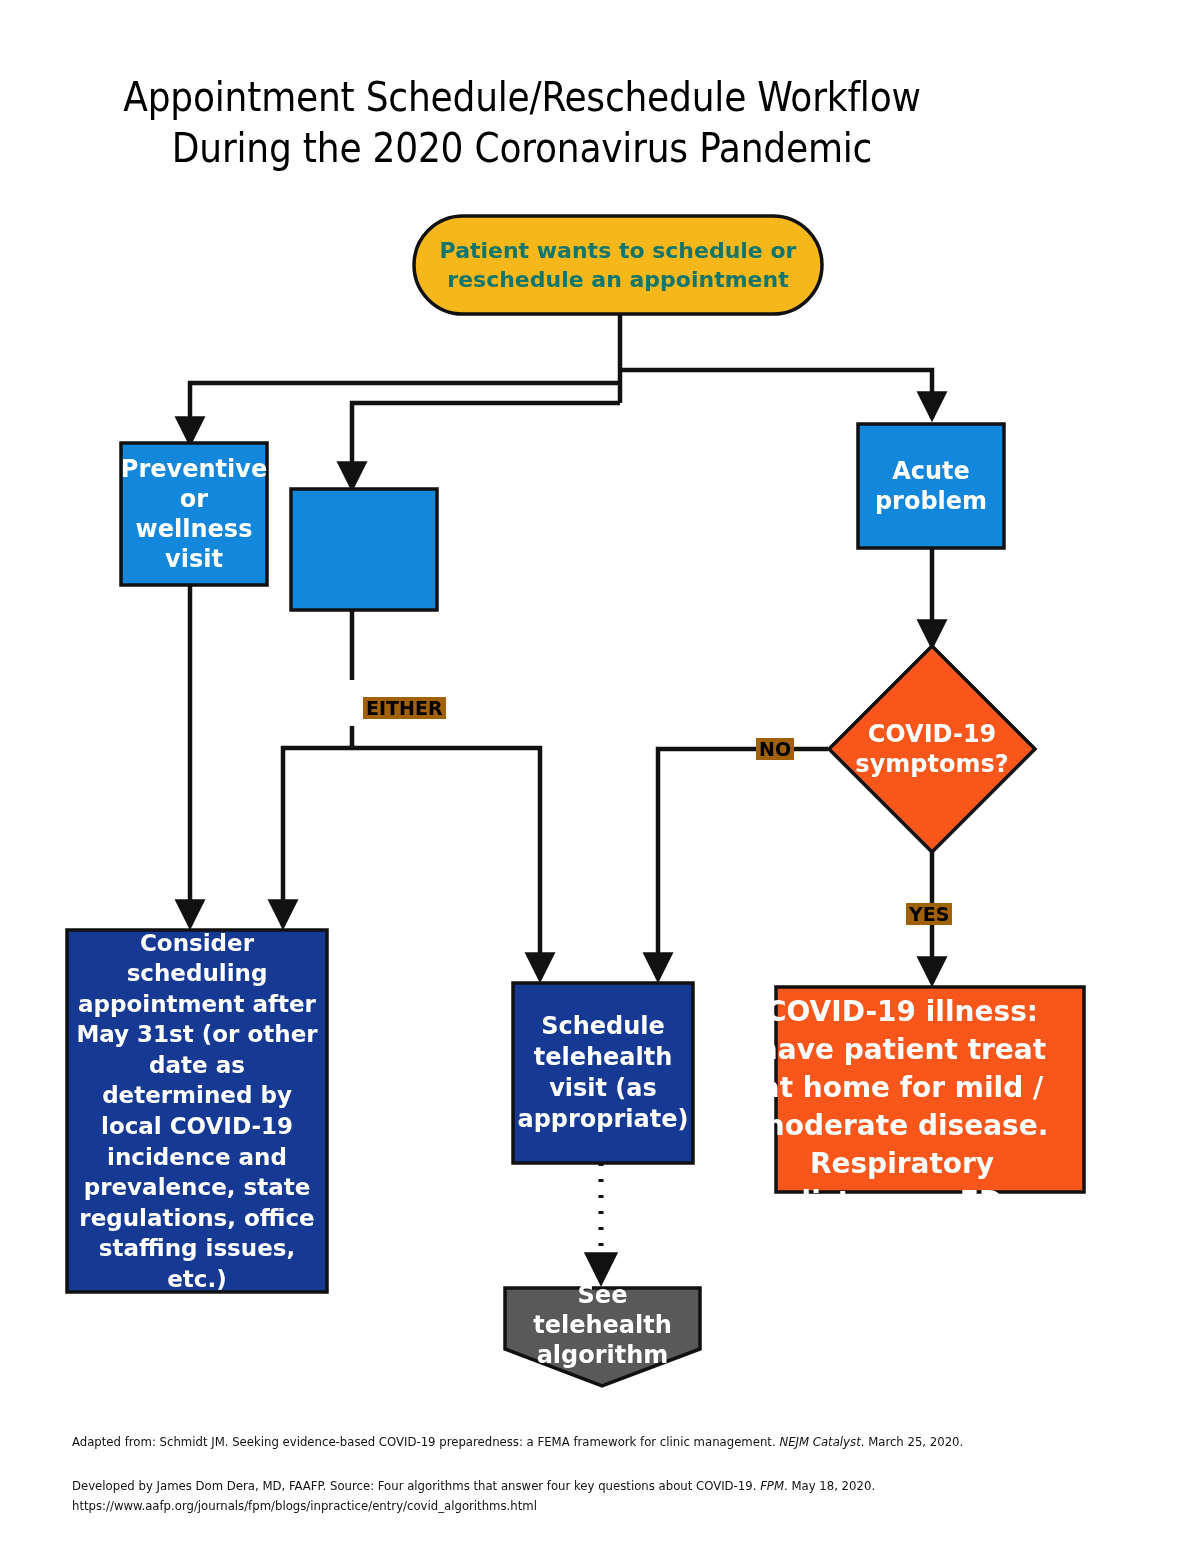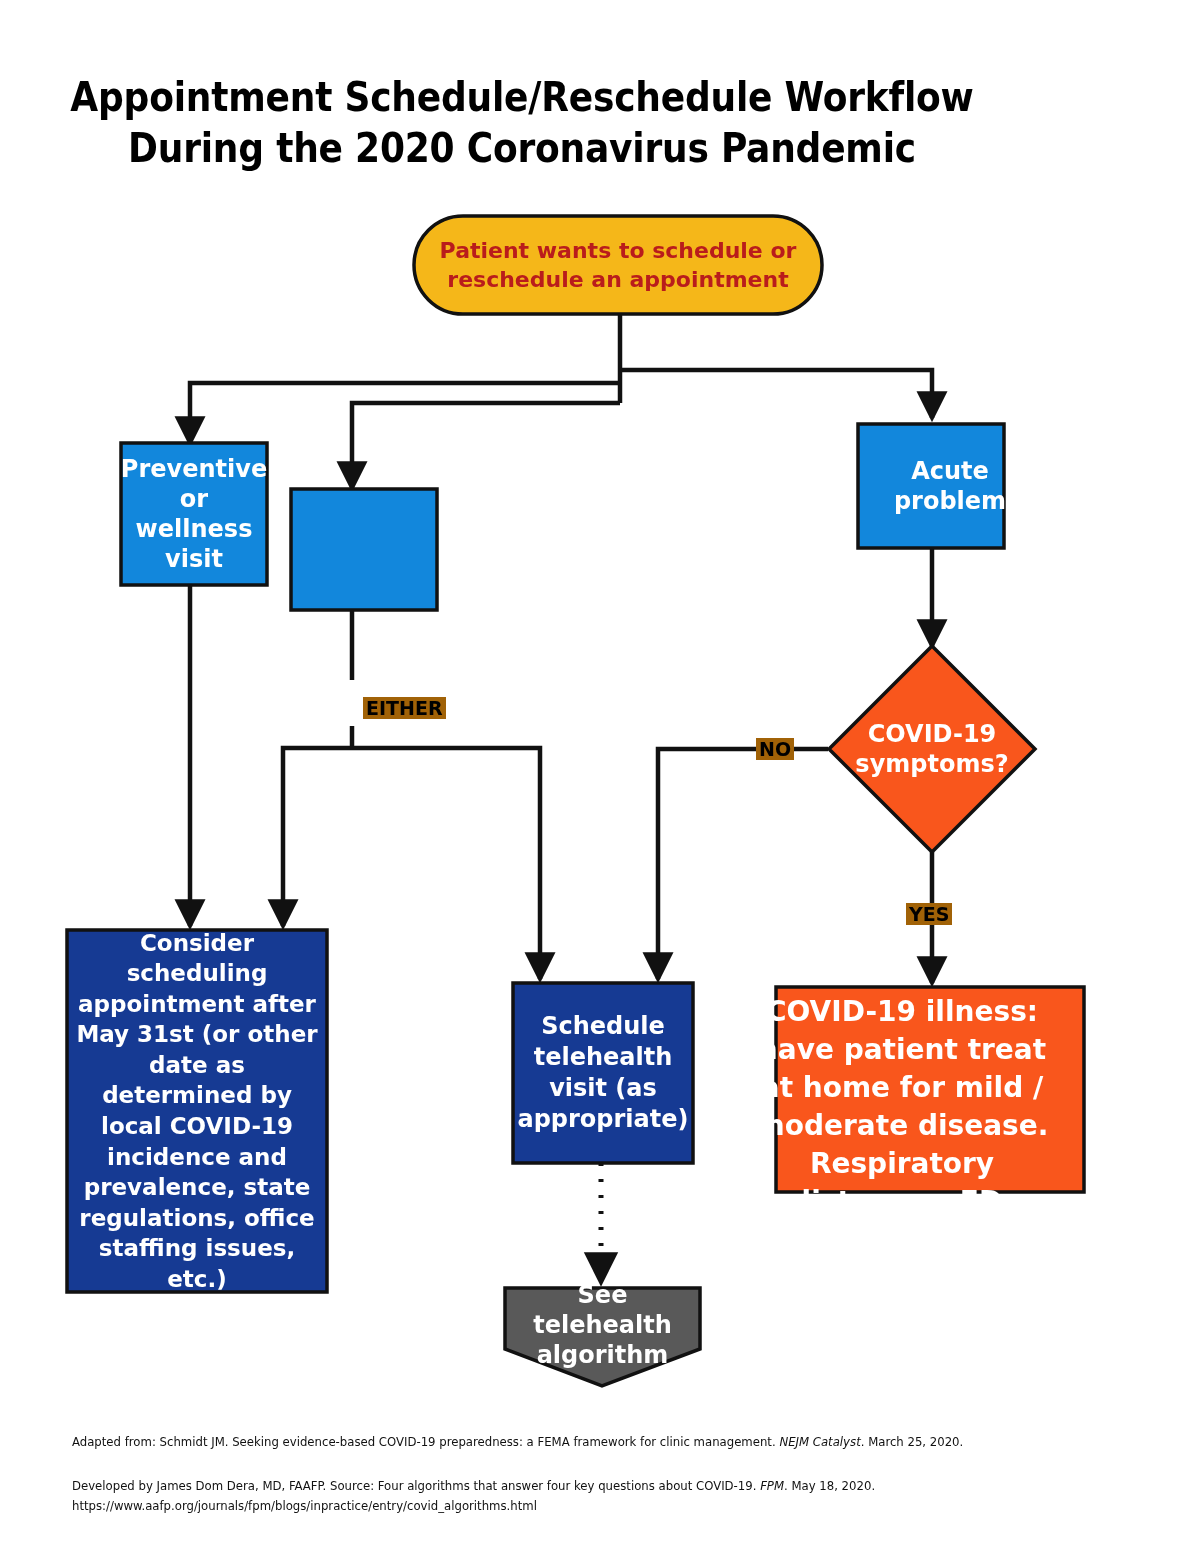--- a/index.html
+++ b/index.html
@@ -1,26 +1,26 @@
 <!DOCTYPE html>
 <html><head>
 <meta charset="utf-8">
 <style>
   html,body{margin:0;padding:0;background:#ffffff;}
   body{width:1200px;height:1553px;position:relative;font-family:"DejaVu Sans","Liberation Sans",sans-serif;}
   #board{position:absolute;left:0;top:0;width:1200px;height:1553px;}
   .title{position:absolute;left:0;top:72px;width:1044px;text-align:center;
          font-family:"DejaVu Sans Condensed","DejaVu Sans","Liberation Sans",sans-serif;
-         font-weight:bold;font-size:40px;line-height:1.28;color:#000;letter-spacing:-0.2px;}
+         font-weight:normal;font-size:40px;line-height:1.28;color:#000;letter-spacing:-0.2px;}
   .title .l2{display:block;}
   svg{position:absolute;left:0;top:0;width:1200px;height:1553px;overflow:visible;}
   .nodelabel{position:absolute;display:flex;align-items:center;justify-content:center;
              text-align:center;font-weight:bold;color:#ffffff;
              font-family:"DejaVu Sans","Liberation Sans",sans-serif;pointer-events:none;}
-  .dark-txt{color:#b91c1c;}
+  .dark-txt{color:#0f766e;}
   .edgelabel{position:absolute;font-weight:bold;font-size:19px;color:#000;
              font-family:"DejaVu Sans","Liberation Sans",sans-serif;background:#a16207;
              padding:0 3px;white-space:nowrap;}
   .footer{position:absolute;left:72px;width:1090px;font-size:13px;color:#111;line-height:1.5;
           font-family:"DejaVu Sans Condensed","DejaVu Sans","Liberation Sans",sans-serif;}
   .footer i{font-style:italic;}
   #f1{top:1432px;}
   #f2{top:1476px;}
 </style>
 </head>
@@ -78,21 +78,21 @@
       <rect x="776" y="987" width="308" height="205" fill="#F9561C"></rect>
       <polygon points="505,1288 700,1288 700,1349 602,1386 505,1349" fill="#595959"></polygon>
     </g>
   </svg>
 
   <div class="nodelabel dark-txt" style="left:424px;top:216px;width:388px;height:98px;font-size:22px;line-height:1.32;">Patient wants to schedule or reschedule an appointment</div>
 
   <div class="nodelabel" style="left:121px;top:443px;width:146px;height:142px;font-size:24px;line-height:1.26;">Preventive or wellness visit</div>
 
 
-  <div class="nodelabel" style="left:858px;top:424px;width:146px;height:124px;font-size:24px;line-height:1.26;margin-left:19px;">Acute problem</div>
+  <div class="nodelabel" style="left:858px;top:424px;width:146px;height:124px;font-size:24px;line-height:1.26;">Acute problem</div>
 
   <div class="nodelabel" style="left:855px;top:700px;width:154px;height:98px;font-size:24px;line-height:1.26;">COVID-19 symptoms?</div>
 
   <div class="nodelabel" style="left:72px;top:930px;width:250px;height:362px;font-size:23px;line-height:1.33;">Consider scheduling appointment after May 31st (or other date as determined by local COVID-19 incidence and prevalence, state regulations, office staffing issues, etc.)</div>
 
   <div class="nodelabel" style="left:513px;top:983px;width:180px;height:180px;font-size:24px;line-height:1.3;text-align:center;">Schedule telehealth visit (as appropriate)</div>
 
   <div class="nodelabel" style="left:754px;top:987px;width:296px;height:240px;font-size:28px;line-height:1.36;">COVID-19 illness: have patient treat at home for mild / moderate disease. Respiratory distress = ED.</div>
 
   <div class="nodelabel" style="left:505px;top:1288px;width:195px;height:74px;font-size:24px;line-height:1.26;">See telehealth algorithm</div>

